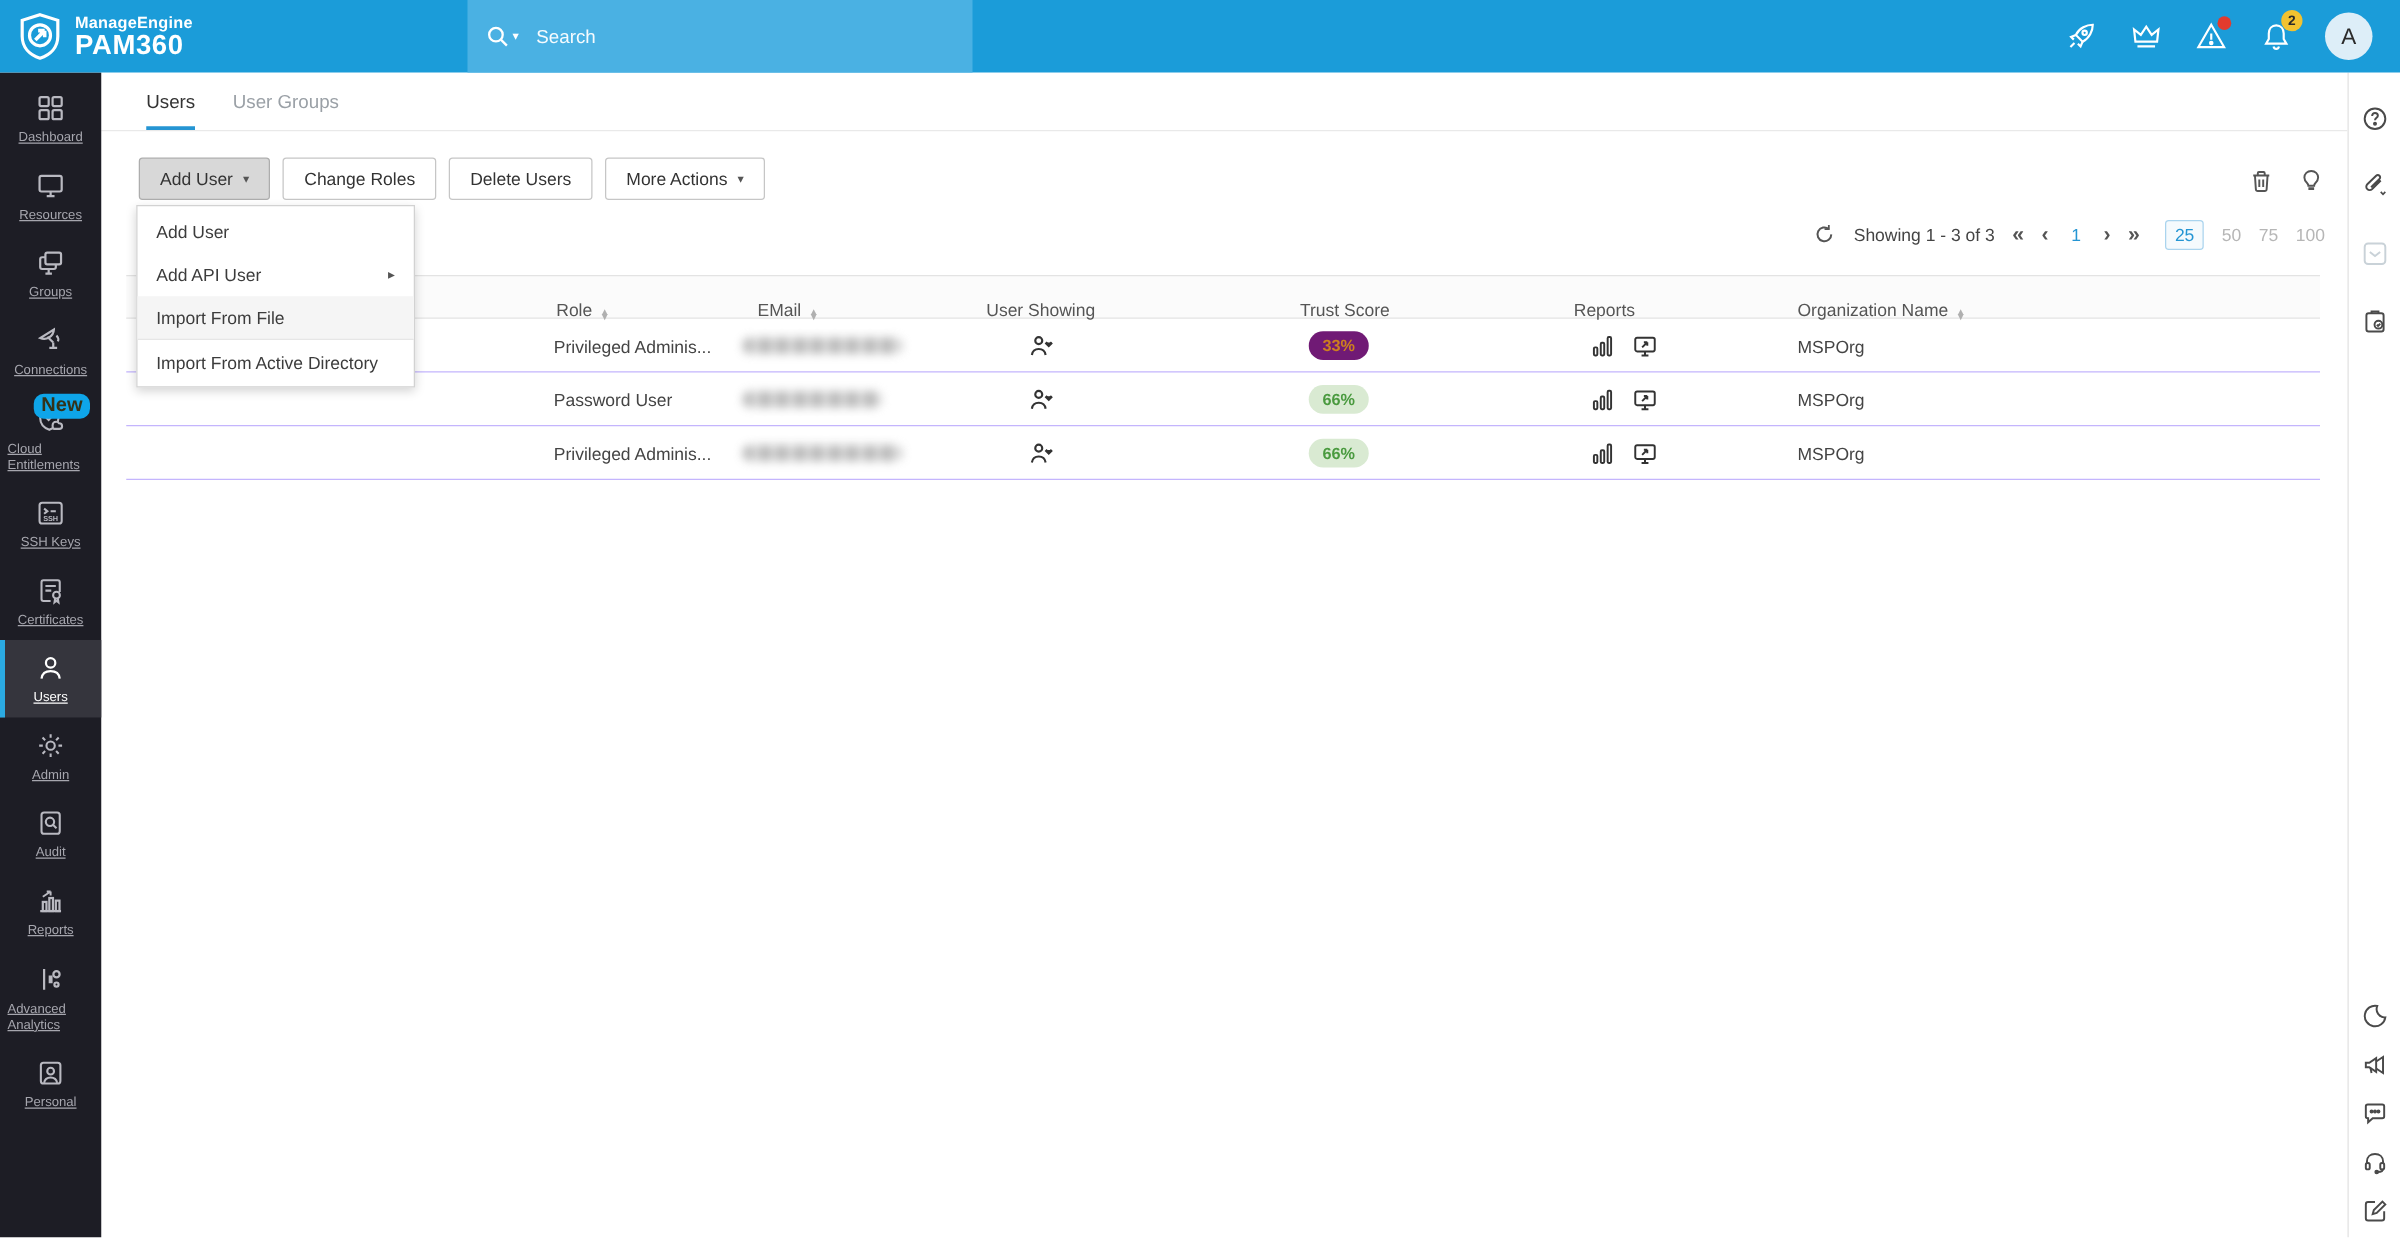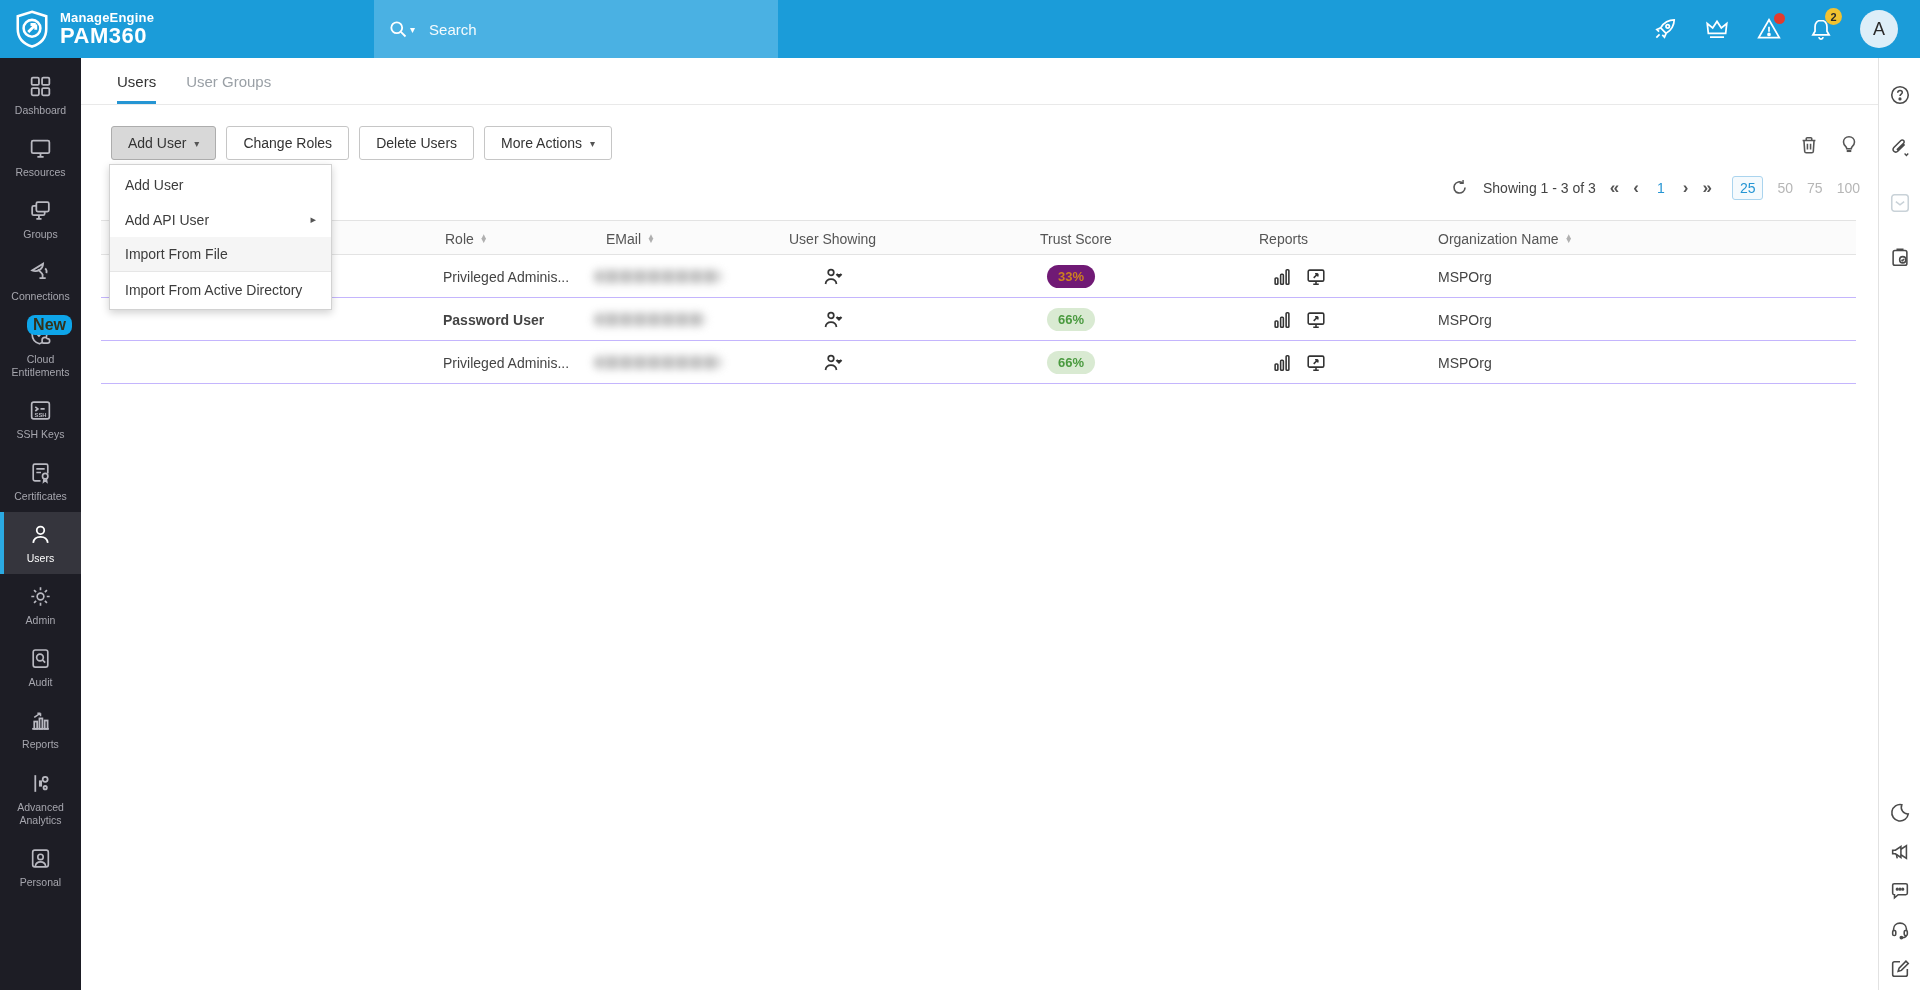--- a/index.html
+++ b/index.html
@@ -28,21 +28,21 @@
     background:#f2c230; color:#2b2b2b; font-size:11px; font-weight:bold; display:flex; align-items:center; justify-content:center; }
   .avatar { width:38px; height:38px; border-radius:50%; background:#ddeef8; color:#2b2b2b;
     font-size:18px; display:flex; align-items:center; justify-content:center; cursor:pointer; }
 
   
   .sidebar { position:absolute; top:58px; left:0; bottom:0; width:81px; background:#1d1d25;
     display:flex; flex-direction:column; padding-top:6px; z-index:40; }
   .nav-item { position:relative; display:flex; flex-direction:column; align-items:center;
     padding:10px 2px 9px; cursor:pointer; border-left:4px solid transparent; border-right:4px solid transparent; }
   .nav-item svg { width:25px; height:25px; color:#b9b9c1; }
-  .nav-label { margin-top:5px; font-size:10.5px; color:#a6a6ae; text-align:center; line-height:1.25; }
+  .nav-label { margin-top:5px; font-size:10.5px; color:#a6a6ae; text-align:left; line-height:1.25;text-decoration:underline; }
   .nav-item.active { background:#35353d; border-left:4px solid #2baae2; }
   .nav-item.active svg { color:#fff; }
   .nav-item.active .nav-label { color:#fff; }
   .new-badge { position:absolute; top:2px; right:5px; background:#0ea5e9; color:#33331a;
     font-size:16px; font-weight:bold; padding:1px 6px; border-radius:8px; }
 
   
   .rail { position:absolute; top:58px; right:0; bottom:0; width:42px; background:#fff;
     border-left:1px solid #e2e2e2; display:flex; flex-direction:column; align-items:center; z-index:40; }
   .rail-top { display:flex; flex-direction:column; gap:32px; margin-top:26px; align-items:center; }
@@ -77,21 +77,21 @@
   .pg-showing { font-size:14px; color:#444; }
   .pg-arrow { font-size:17px; font-weight:bold; color:#555; cursor:pointer; line-height:1; }
   .pg-current { font-size:14px; color:#2595d3; padding:0 4px; cursor:pointer; }
   .pg-sizes { display:flex; align-items:center; gap:14px; margin-left:6px; }
   .pg-size { font-size:14px; color:#b6b6b6; cursor:pointer; }
   .pg-size.selected { color:#2595d3; border:1px solid #aad4ee; background:#f5fafd; border-radius:3px; padding:3px 7px; }
 
   
   .table { position:absolute; top:162px; left:20px; width:1755px; }
   .thead { position:relative; height:35px; background:#fbfbfb; border-top:1px solid #e3e3e3; border-bottom:1px solid #e3e3e3; }
-  .th { position:absolute; top:0; height:35px; display:flex; align-items:center; gap:6px; font-size:14px; color:#555; }
+  .th { position:absolute; top:0; height:35px; display:flex; align-items:flex-end; gap:6px; font-size:14px; color:#555; }
   .sort { display:flex; flex-direction:column; line-height:.5; color:#b0b0b0; font-size:8px; cursor:pointer; }
   .trow { position:relative; height:43px; border-bottom:1px solid #c4b5fd; cursor:pointer; }
   .td { position:absolute; top:0; height:43px; display:flex; align-items:center; font-size:14px; color:#444; }
   .blur-bar { width:128px; height:13px; border-radius:7px; background:repeating-linear-gradient(90deg,#9b9b9b 0 8px,#cfcfcf 8px 14px); filter:blur(4px); opacity:.75; }
   .ua-icon { width:24px; height:24px; color:#333; cursor:pointer; display:flex; align-items:center; }
   .ua-icon svg { width:24px; height:24px; }
   .pill { padding:4px 11px; border-radius:13px; font-size:13px; font-weight:bold; }
   .pill.warn { background:#701a75; color:#cd801f; }
   .pill.good { background:#d9ead2; color:#4a9a3f; }
   .rep-icon { width:22px; height:22px; color:#333; cursor:pointer; margin-right:12px; }
@@ -488,21 +488,21 @@
               <rect x="3.5" y="4.5" width="17" height="12" rx="1.6"></rect>
                 <path d="M9 20 H15 M12 16.5 V20"></path>
               <path d="M9.5 13 L14 8.5 M14 8.5 H11 M14 8.5 V11.5"></path>
             </svg>
           </span>
         </div>
         <div class="td" style="left:1337px;">MSPOrg</div>
       </div>
 
       <div class="trow">
-        <div class="td" style="left:342px;font-weight:bold;">Password User</div>
+        <div class="td" style="left:342px;">Password User</div>
         <div class="td" style="left:493px;">
             <span class="blur-bar" style="width:112px;"></span>
           </div>
         <div class="td" style="left:720px;">
           <span class="ua-icon">
             <svg viewBox="0 0 24 24" fill="none" stroke="currentColor" stroke-width="1.7">
               <circle cx="10" cy="7.5" r="2.8"></circle>
                 <path d="M4.5 19 C5 15.8 7 14.2 10 14.2 C13 14.2 15 15.8 15.5 19"></path>
               <path d="M15.5 9 L18 11.5 L20.5 9" fill="currentColor" stroke-width="2.2"></path>
             </svg>

